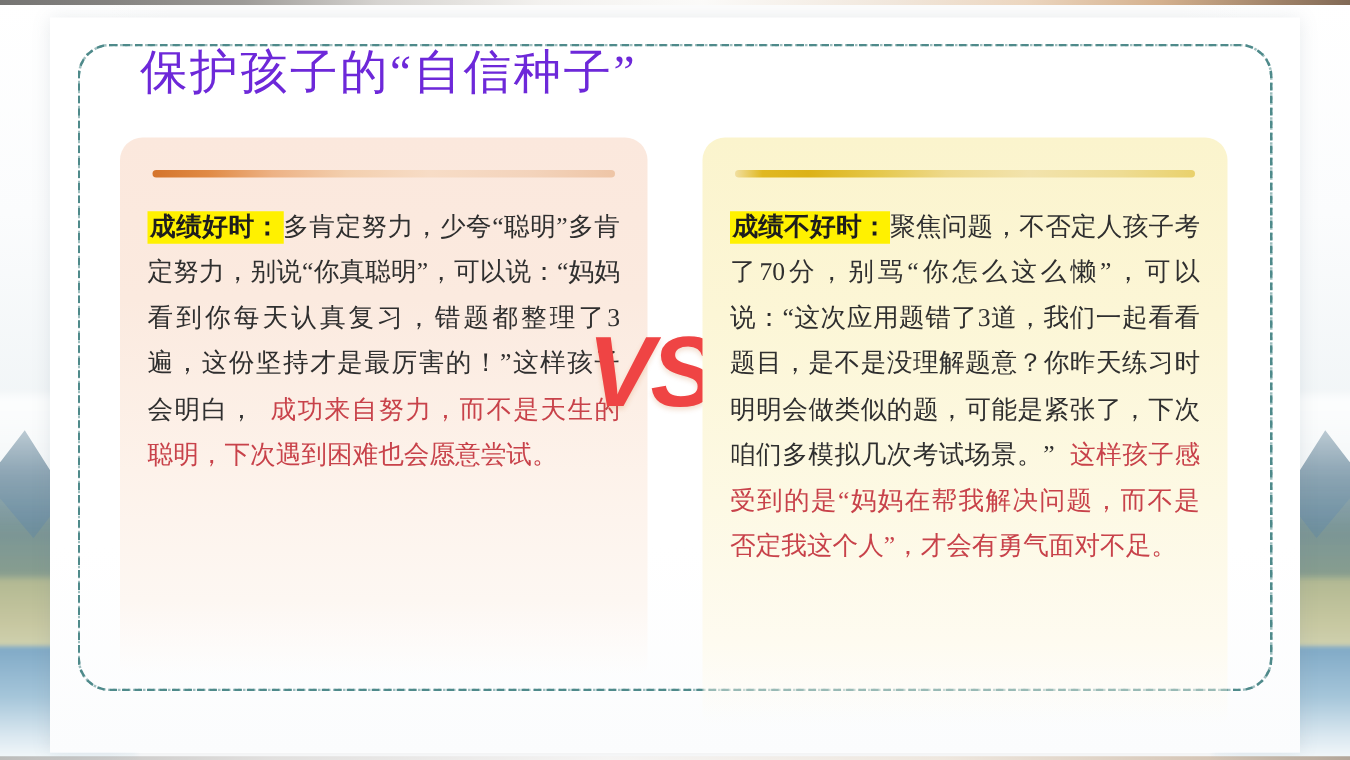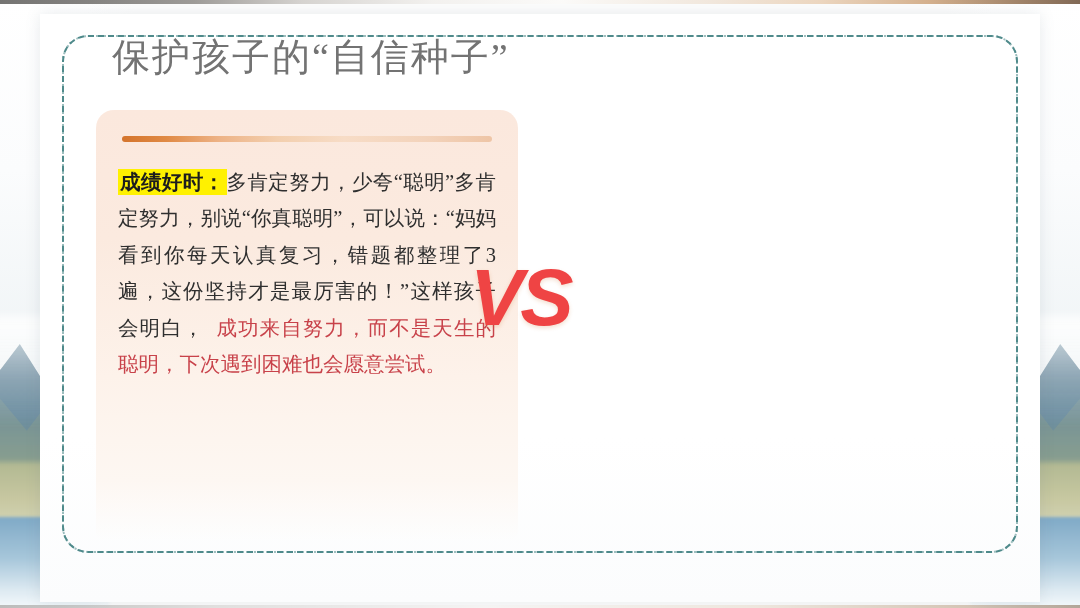--- a/index.html
+++ b/index.html
@@ -104,21 +104,21 @@
     border-radius:26px;
   }
 
   
   .page-title {
     position:absolute;
     left:112px; top:32px;
     font-size:38px;
     font-weight:400;
     letter-spacing:2px;
-    color:#737373;
+    color:#6d28d9;
     font-family:"Liberation Serif","DejaVu Serif",serif;
     white-space:nowrap;
   }
 
   
   .card {
     position:absolute;
     top:110px;
     border-radius:18px 18px 8px 8px;
     padding:26px 22px 0 22px;
@@ -207,17 +207,23 @@
 
   <div class="card left">
     <div class="accent-bar"></div>
     <div class="card-body">
       <span class="hl">成绩好时：</span><span>多肯定努力，少夸“聪明”多肯定努力，别说“你真聪明”，可以说：“妈妈看到你每天认真复习，错题都整理了3遍，这份坚持才是最厉害的！”这样孩子会明白，</span><span class="red">成功来自努力，而不是天生的聪明，下次遇到困难也会愿意尝试。</span>
     </div>
   </div>
 
   <div class="vs-badge">VS</div>
 
+  <div class="card right">
+    <div class="accent-bar"></div>
+    <div class="card-body">
+      <span class="hl">成绩不好时：</span><span>聚焦问题，不否定人孩子考了70分，别骂“你怎么这么懒”，可以说：“这次应用题错了3道，我们一起看看题目，是不是没理解题意？你昨天练习时明明会做类似的题，可能是紧张了，下次咱们多模拟几次考试场景。”</span><span class="red">这样孩子感受到的是“妈妈在帮我解决问题，而不是否定我这个人”，才会有勇气面对不足。</span>
+    </div>
+  </div>
 
   <div class="top-strip"></div>
   <div class="bottom-strip"></div>
 
 </div>
 
 </body></html>

